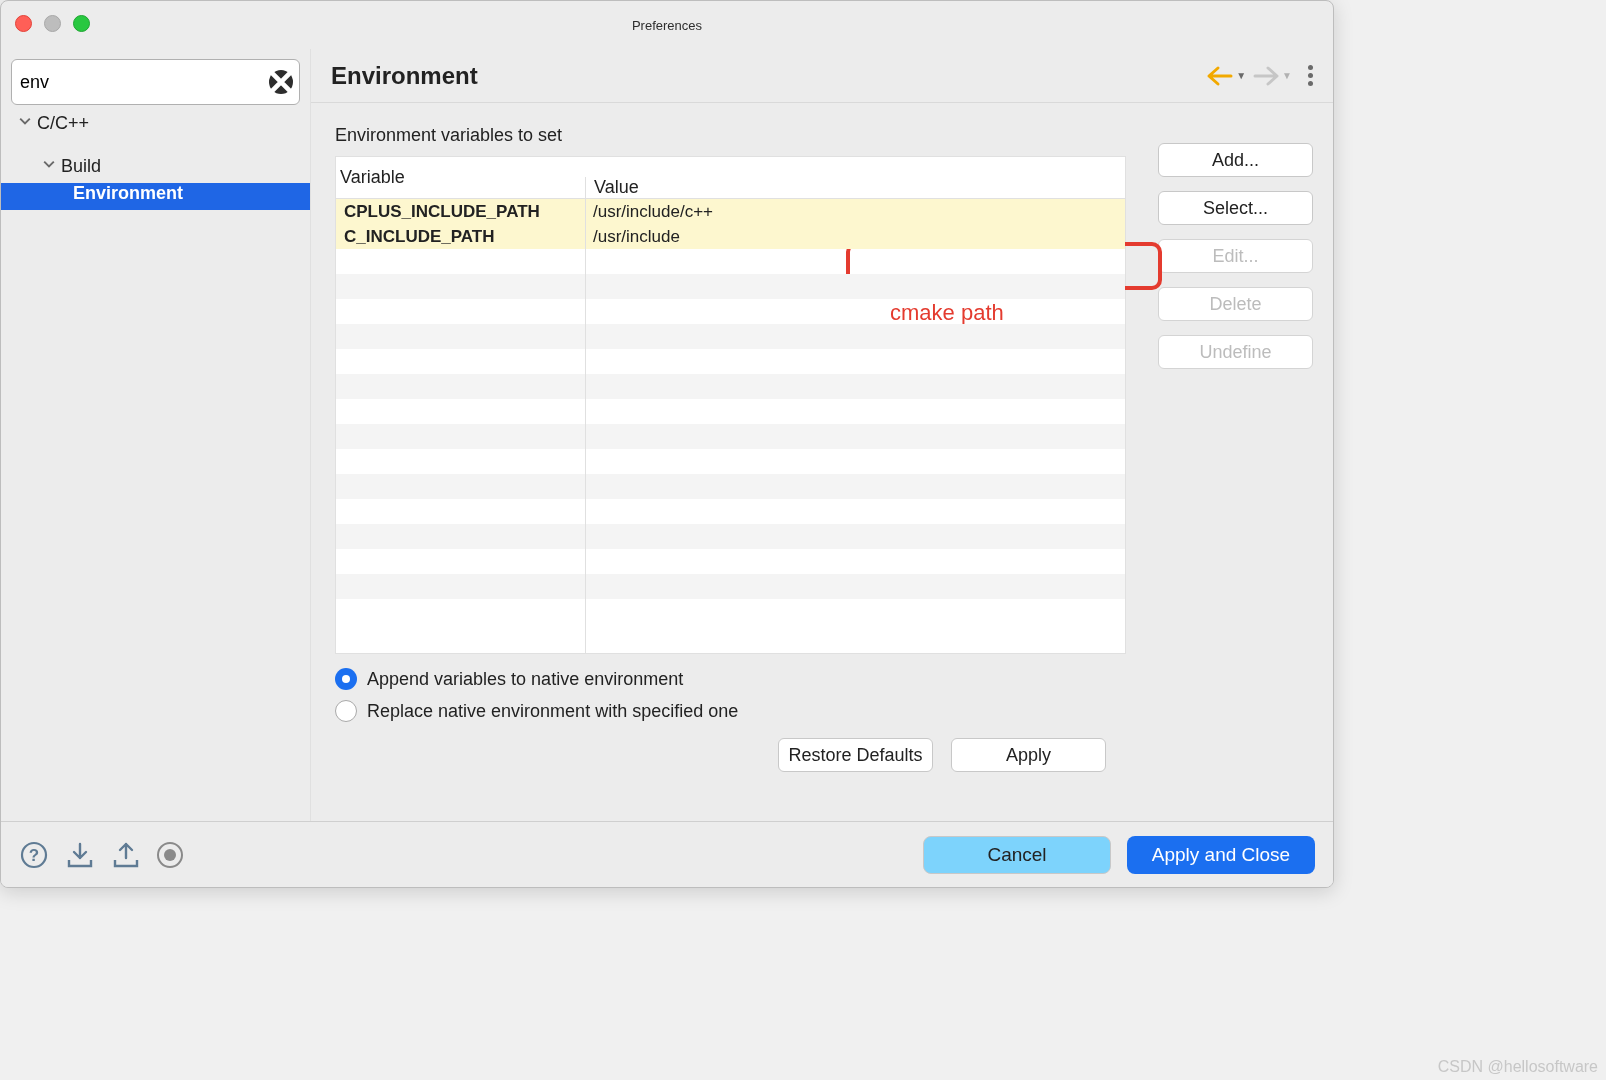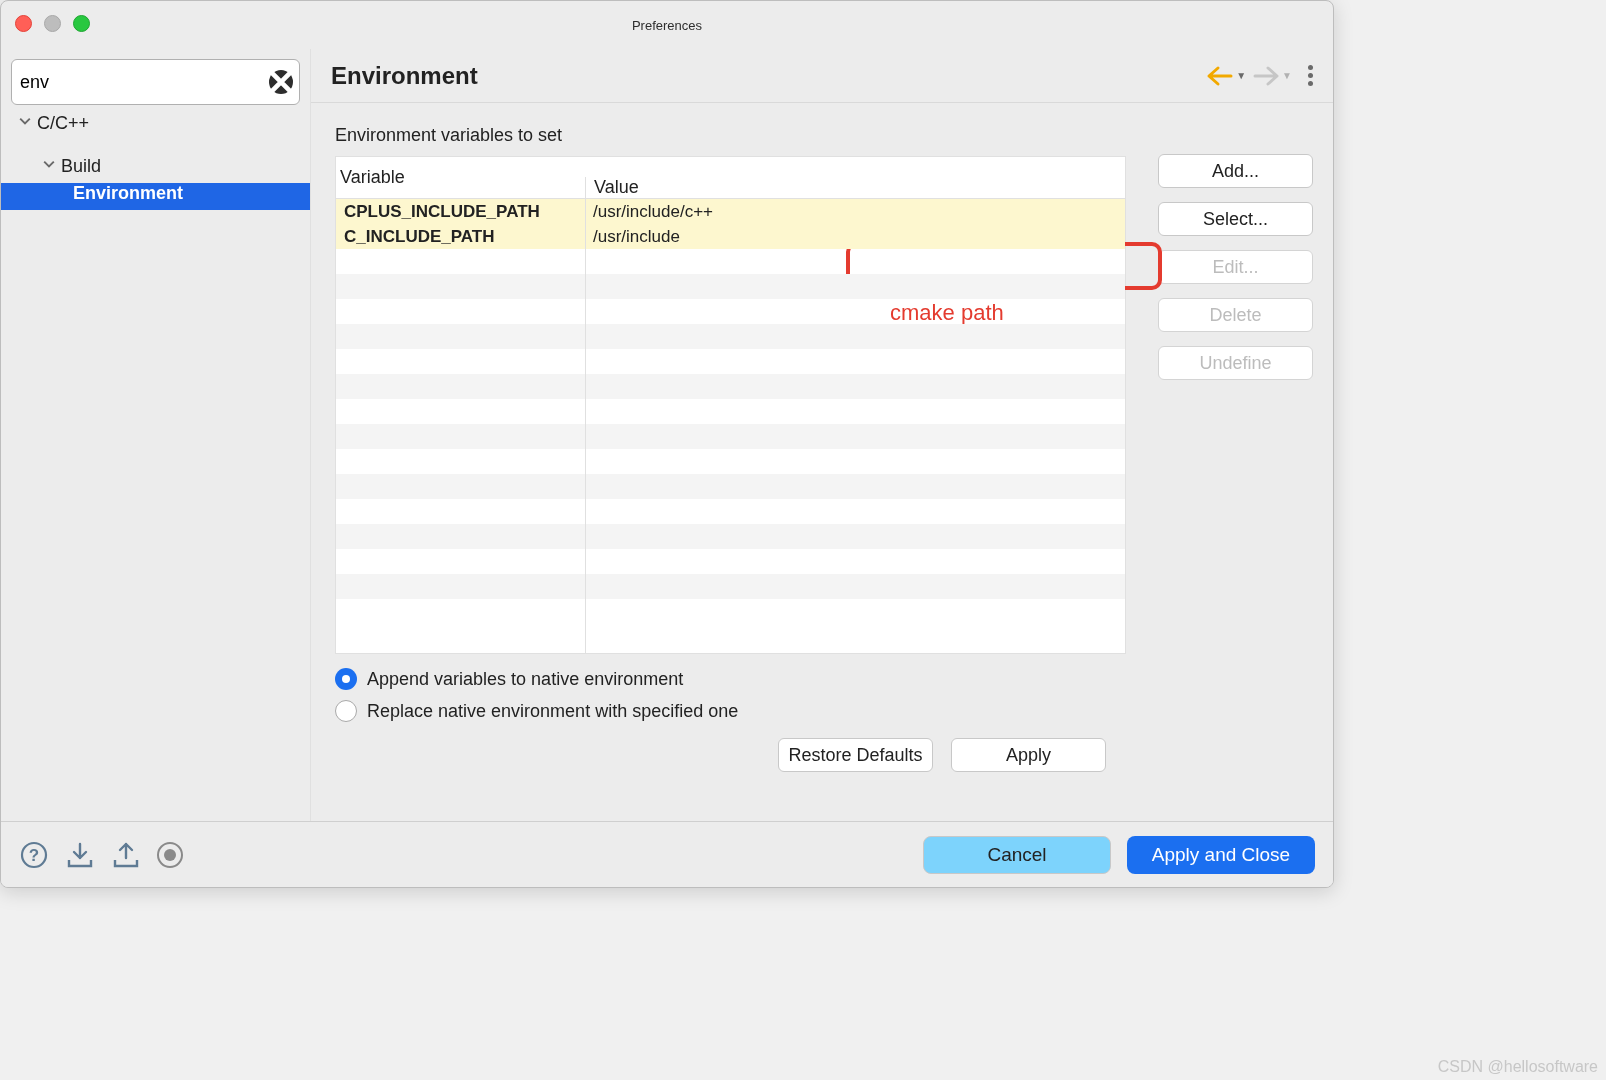--- a/index.html
+++ b/index.html
@@ -73,21 +73,21 @@
   }
   .content-head h1{flex:1;margin:0;font-size:24px;font-weight:700;}
   .head-tools{display:flex;align-items:center;gap:6px;}
   .nav-arrow{display:inline-flex;align-items:center;}
   .nav-arrow svg{width:28px;height:22px;}
   .nav-drop{color:#6a6a6a;font-size:10px;margin-left:2px;}
   .kebab{display:flex;flex-direction:column;gap:3px;margin-left:10px;}
   .kebab span{width:5px;height:5px;border-radius:50%;background:#6a6a6a;}
   .content-body{flex:1;padding:22px 20px 0 24px;display:flex;gap:32px;min-height:0;position:relative;}
   .main-col{flex:1;min-width:0;display:flex;flex-direction:column;}
-  .side-col{width:155px;display:flex;flex-direction:column;gap:14px;padding-top:18px;margin-top:11px;}
+  .side-col{width:155px;display:flex;flex-direction:column;gap:14px;padding-top:18px;}
   .section-label{font-size:18px;margin-bottom:10px;}
   .table-wrap{
     border:1px solid var(--border-light);background:#fff;height:498px;
     display:flex;flex-direction:column;overflow:hidden;
   }
   .thead{display:flex;height:42px;align-items:center;border-bottom:1px solid var(--border-light);font-size:18px;}
   .th-var{width:249px;padding:0 4px;}
   .th-val{flex:1;padding:0 8px;border-left:1px solid var(--border-light);margin-top:20px;}
   .tbody{flex:1;overflow:hidden;position:relative;}
   .vline{position:absolute;left:249px;top:0;bottom:0;width:1px;background:var(--border-light);z-index:2;}

